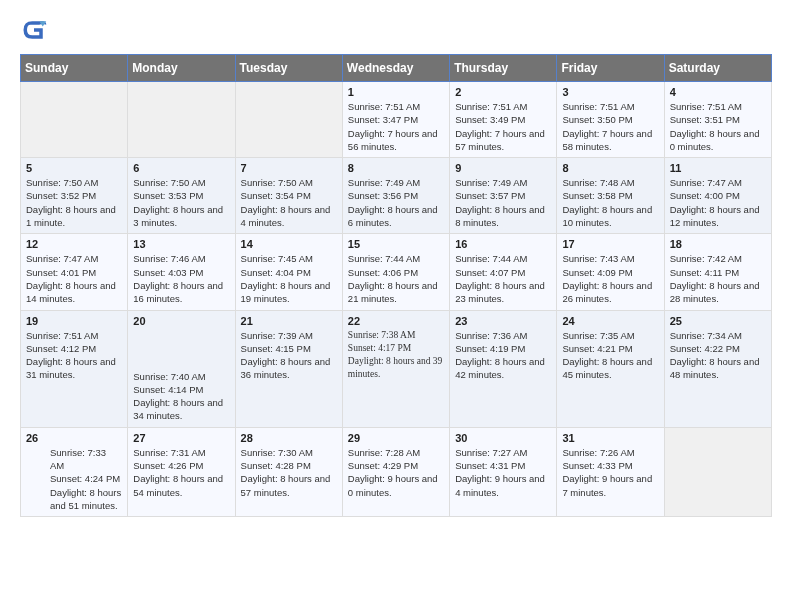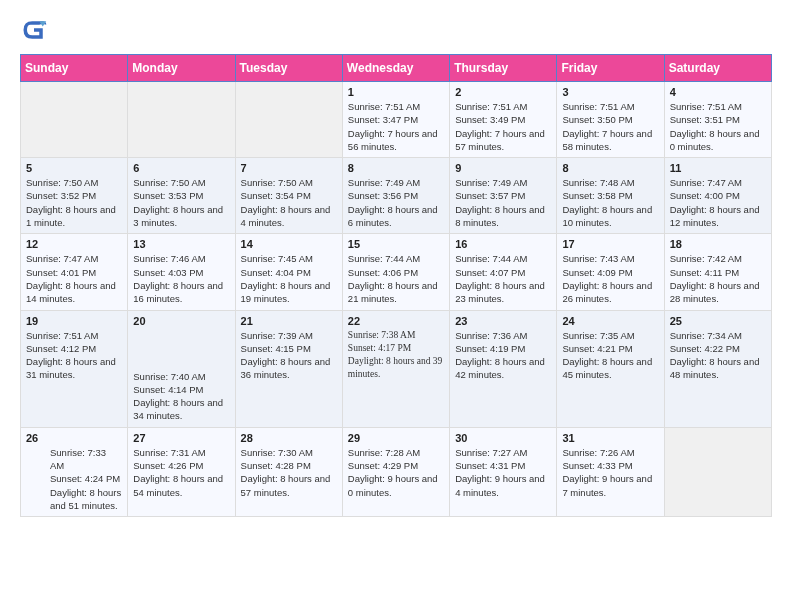--- a/index.html
+++ b/index.html
@@ -46,21 +46,21 @@
       font-size: 14px;
       color: #444;
       font-weight: normal;
     }
     .calendar {
       width: 100%;
       border-collapse: collapse;
       border: 1px solid #ccc;
     }
     .calendar thead tr th {
-      background: #ec4899;
+      background: #737373;
       color: #fff;
       font-size: 12px;
       font-weight: bold;
       padding: 6px 4px;
       text-align: left;
       border: 1px solid #5580cc;
     }
     .calendar tbody tr td {
       vertical-align: top;
       border: 1px solid #ddd;

